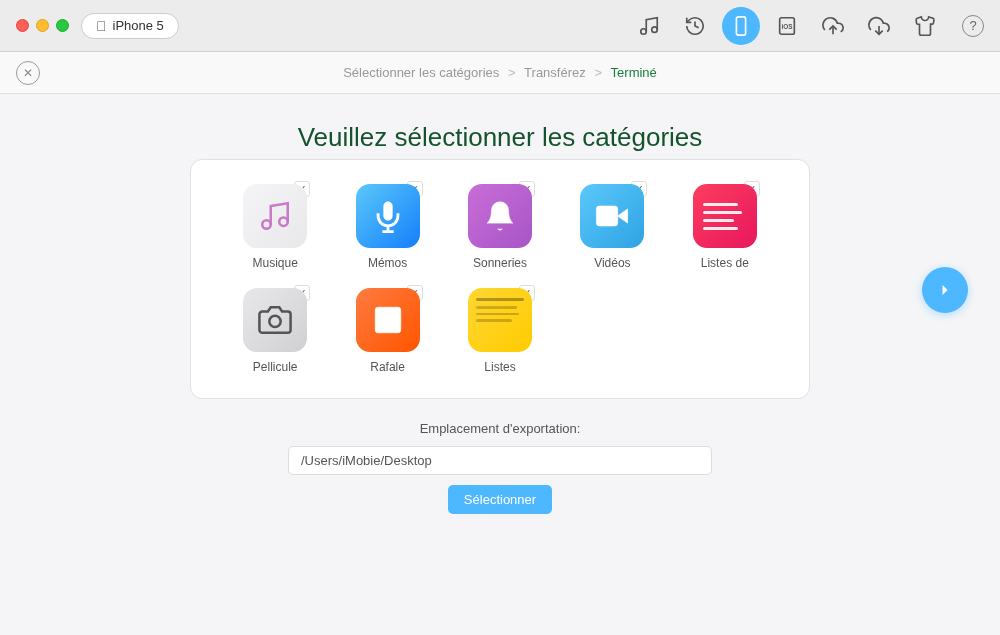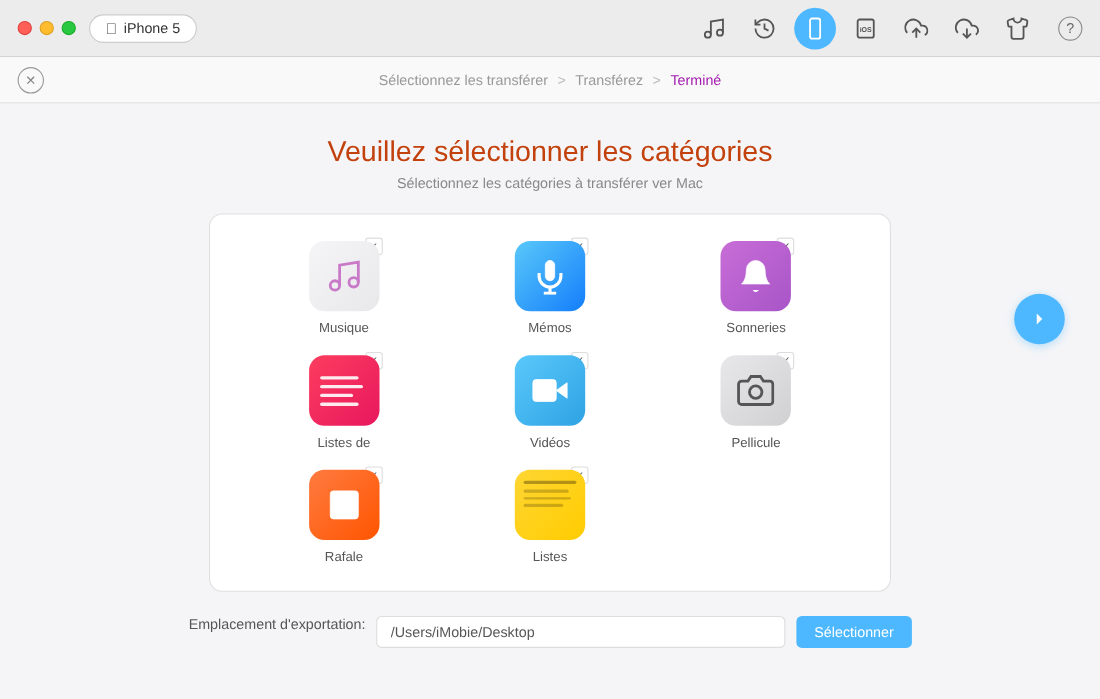--- a/index.html
+++ b/index.html
@@ -122,60 +122,60 @@
       color: #888;
     }
     .breadcrumb-text {
       position: absolute;
       left: 50%;
       transform: translateX(-50%);
       font-size: 13px;
       color: #999;
     }
     .breadcrumb-text .active-step {
-      color: #a21caf;
+      color: #15803d;
     }
     .breadcrumb-text .separator {
       color: #bbb;
       margin: 0 5px;
     }
 
     
     .main-content {
       padding: 28px 30px 20px;
       display: flex;
       flex-direction: column;
       align-items: center;
     }
 
     .page-title {
       font-size: 26px;
       font-weight: 300;
-      color: #c2410c;
+      color: #14532d;
       margin-bottom: 6px;
       text-align: center;
     }
     .page-subtitle {
       font-size: 13px;
       color: #888;
       margin-bottom: 20px;
       text-align: center;
     }
 
     
     .categories-container {
       background: white;
       border-radius: 12px;
       border: 1px solid #e0e0e0;
       padding: 24px 30px;
       width: 620px;
     }
     .categories-grid {
       display: grid;
-      grid-template-columns: repeat(3, 1fr);
+      grid-template-columns: repeat(5, 1fr);
       gap: 18px 4px;
     }
 
     .category-item {
       display: flex;
       flex-direction: column;
       align-items: center;
       gap: 8px;
       cursor: pointer;
       position: relative;
@@ -229,38 +229,39 @@
     .icon-videos { background: linear-gradient(135deg, #5ac8fa 0%, #2ea3e4 100%); }
     .icon-camera { background: linear-gradient(135deg, #e8e8ea 0%, #d0d0d2 100%); }
     .icon-photostream { background: linear-gradient(135deg, #ffa040 0%, #ff7b00 100%); }
     .icon-albums { background: linear-gradient(135deg, #5ac8fa 0%, #3d9fd8 100%); }
     .icon-burst { background: linear-gradient(135deg, #ff7b40 0%, #ff5500 100%); }
     .icon-notes { background: linear-gradient(135deg, #ffd633 0%, #ffcc00 100%); }
 
     
     .export-bar {
       display: flex;
-      align-items: flex-start;
+      align-items: center;
       margin-top: 22px;
       gap: 10px;
+      flex-direction: column;
     }
     .export-label {
       font-size: 13px;
       color: #555;
       white-space: nowrap;
     }
     .export-path {
       flex: 1;
       border: 1px solid #ddd;
       border-radius: 5px;
       padding: 6px 12px;
       font-size: 13px;
       color: #555;
       background: white;
-      width: 372px;
+      width: 424px;
     }
     .select-btn {
       background: #4db8ff;
       color: white;
       border: none;
       border-radius: 5px;
       padding: 7px 16px;
       font-size: 13px;
       cursor: pointer;
     }
@@ -356,31 +357,30 @@
       </svg>
     </button>
   </div>
 
   <div class="help-btn">?</div>
 </div>
 
 <div class="breadcrumb-bar">
   <div class="close-circle">✕</div>
   <div class="breadcrumb-text">
-    <span>Sélectionnez les transférer</span>
+    <span>Sélectionner les catégories</span>
     <span class="separator"> &gt; </span>
     <span>Transférez</span>
     <span class="separator"> &gt; </span>
     <span class="active-step">Terminé</span>
   </div>
 </div>
 
 <div class="main-content">
   <h1 class="page-title">Veuillez sélectionner les catégories</h1>
-  <p class="page-subtitle">Sélectionnez les catégories à transférer ver Mac</p>
 
   <div class="categories-container">
     <div class="categories-grid" id="categories-grid">
 
     <div class="category-item">
           <div class="category-icon-wrapper">
             <div class="check-badge">✓</div>
             <div class="category-icon icon-music" style="display: flex; align-items: center; justify-content: center;">
               <svg width="34" height="34" viewBox="0 0 24 24" fill="none" stroke="#c879c8" stroke-width="1.8">
                 <path d="M9 18V5l12-2v13"></path>
@@ -413,44 +413,44 @@
                 <path d="M18 8A6 6 0 0 0 6 8c0 7-3 9-3 9h18s-3-2-3-9"></path>
                 <path d="M13.73 21a2 2 0 0 1-3.46 0"></path>
               </svg>
             </div>
           </div>
           <div class="category-label">Sonneries</div>
         </div>
         <div class="category-item">
           <div class="category-icon-wrapper">
             <div class="check-badge">✓</div>
+            <div class="category-icon icon-videos" style="display: flex; align-items: center; justify-content: center;">
+              <svg width="34" height="34" viewBox="0 0 24 24" fill="white" stroke="white" stroke-width="0.5">
+                <polygon points="23 7 16 12 23 17 23 7"></polygon>
+                <rect x="1" y="5" width="15" height="14" rx="2" ry="2"></rect>
+              </svg>
+            </div>
+          </div>
+          <div class="category-label">Vidéos</div>
+        </div>
+        <div class="category-item">
+          <div class="category-icon-wrapper">
+            <div class="check-badge">✓</div>
             <div class="category-icon icon-lists" style="display: flex; align-items: flex-start; justify-content: center; background: linear-gradient(135deg, rgb(252, 61, 94) 0%, rgb(232, 23, 94) 100%); flex-direction: column; padding: 8px 10px;">
       <div style="width:80%;height:3px;background:rgba(255,255,255,0.9);border-radius:2px;margin-bottom:5px;"></div>
       <div style="width:90%;height:3px;background:rgba(255,255,255,0.9);border-radius:2px;margin-bottom:5px;"></div>
       <div style="width:70%;height:3px;background:rgba(255,255,255,0.9);border-radius:2px;margin-bottom:5px;"></div>
       <div style="width:80%;height:3px;background:rgba(255,255,255,0.9);border-radius:2px;"></div>
     </div>
           </div>
           <div class="category-label">Listes de</div>
         </div>
         <div class="category-item">
           <div class="category-icon-wrapper">
             <div class="check-badge">✓</div>
-            <div class="category-icon icon-videos" style="display: flex; align-items: center; justify-content: center;">
-              <svg width="34" height="34" viewBox="0 0 24 24" fill="white" stroke="white" stroke-width="0.5">
-                <polygon points="23 7 16 12 23 17 23 7"></polygon>
-                <rect x="1" y="5" width="15" height="14" rx="2" ry="2"></rect>
-              </svg>
-            </div>
-          </div>
-          <div class="category-label">Vidéos</div>
-        </div>
-        <div class="category-item">
-          <div class="category-icon-wrapper">
-            <div class="check-badge">✓</div>
             <div class="category-icon icon-camera" style="display: flex; align-items: center; justify-content: center;">
               <svg width="34" height="34" viewBox="0 0 24 24" fill="none" stroke="#555" stroke-width="1.8">
                 <path d="M23 19a2 2 0 0 1-2 2H3a2 2 0 0 1-2-2V8a2 2 0 0 1 2-2h4l2-3h6l2 3h4a2 2 0 0 1 2 2z"></path>
                 <circle cx="12" cy="13" r="4"></circle>
               </svg>
             </div>
           </div>
           <div class="category-label">Pellicule</div>
         </div>
         <div class="category-item">

